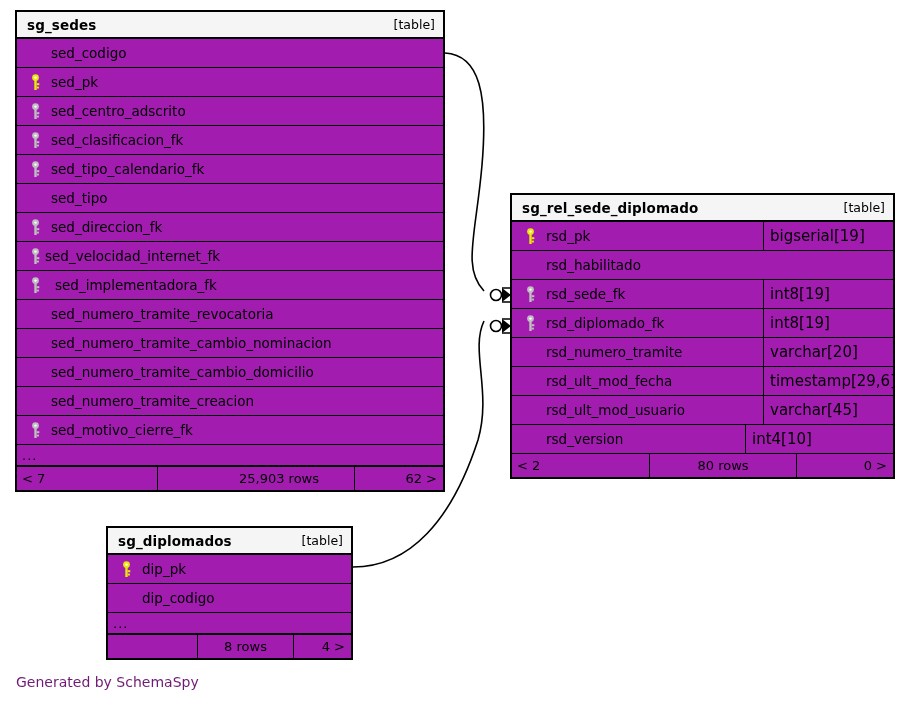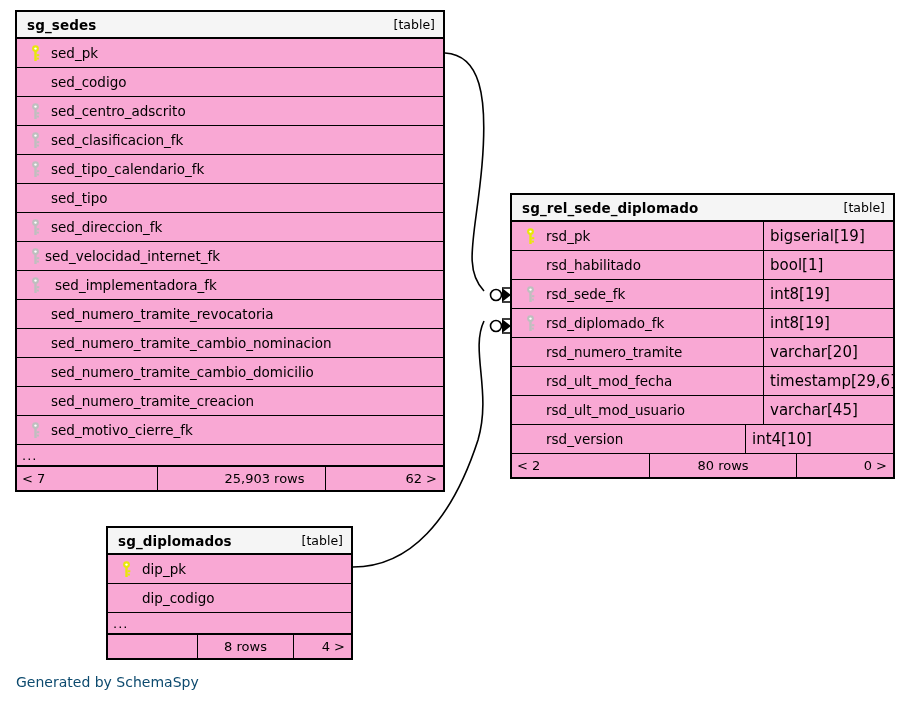--- a/index.html
+++ b/index.html
@@ -12,21 +12,21 @@
     height: 717px;
     position: relative;
     font-family: "DejaVu Sans", "Liberation Sans", sans-serif;
     overflow: hidden;
   }
 
   
   .entity {
     position: absolute;
     border: 2px solid #000000;
-    background: #f9a8d4;
+    background: #a21caf;
     box-sizing: border-box;
     z-index: 3;
   }
   .entity-header {
     background: #f5f5f5;
     border-bottom: 2px solid #000000;
     height: 27px;
     display: flex;
     align-items: center;
     justify-content: space-between;
@@ -124,21 +124,21 @@
     z-index: 1;
     pointer-events: none;
   }
 
   
   .credit {
     position: absolute;
     left: 16px;
     top: 674px;
     font-size: 14px;
-    color: #0c4a6e;
+    color: #701a75;
   }
 </style>
 </head>
 <body>
 
 <svg id="relations" viewBox="0 0 912 717" xmlns="http://www.w3.org/2000/svg">
 
   <path d="M 445,53 C 480,55 488,95 482,165 C 476,235 462,268 484,291" fill="none" stroke="#000000" stroke-width="1.6"></path>
 
   <circle cx="496" cy="295" r="5.5" fill="#ffffff" stroke="#000000" stroke-width="1.6"></circle>
@@ -152,36 +152,36 @@
 </svg>
 
 <div class="entity" id="tbl-sg_sedes" style="left:15px; top:10px; width:430px;">
   <div class="entity-header">
     <span class="entity-title">sg_sedes</span>
     <span class="entity-type">[table]</span>
   </div>
   <div id="cols-sg_sedes">
       <div class="col-row">
         <div class="col-name">
+          <span class="key-slot"></span>
+          <span class="col-label" style="margin-left: 6px;">sed_codigo</span>
+        </div>
+      </div>
+      <div class="col-row">
+        <div class="col-name">
           <span class="key-slot">
             <svg width="9" height="17" viewBox="0 0 9 17">
               <circle cx="4.5" cy="3.6" r="3.4" fill="#e8e80a"></circle>
               <circle cx="4.5" cy="3.6" r="1.2" fill="#ffffff"></circle>
               <rect x="3.3" y="5.6" width="2.4" height="10.4" fill="#e8e80a"></rect>
               <rect x="5.7" y="9.2" width="2.6" height="2.0" fill="#e8e80a"></rect>
               <rect x="5.7" y="12.6" width="2.2" height="1.9" fill="#e8e80a"></rect>
             </svg>
           </span>
           <span class="col-label" style="margin-left: 6px;">sed_pk</span>
-        </div>
-      </div>
-      <div class="col-row">
-        <div class="col-name">
-          <span class="key-slot"></span>
-          <span class="col-label" style="margin-left: 6px;">sed_codigo</span>
         </div>
       </div>
       <div class="col-row">
         <div class="col-name">
           <span class="key-slot">
             <svg width="9" height="17" viewBox="0 0 9 17">
               <circle cx="4.5" cy="3.6" r="3.4" fill="#bfbfbf"></circle>
               <circle cx="4.5" cy="3.6" r="1.2" fill="#ffffff"></circle>
               <rect x="3.3" y="5.6" width="2.4" height="10.4" fill="#bfbfbf"></rect>
               <rect x="5.7" y="9.2" width="2.6" height="2.0" fill="#bfbfbf"></rect>
@@ -302,21 +302,21 @@
               <rect x="5.7" y="12.6" width="2.2" height="1.9" fill="#bfbfbf"></rect>
             </svg>
           </span>
           <span class="col-label" style="margin-left: 6px;">sed_motivo_cierre_fk</span>
         </div>
       </div>
     </div>
   <div class="ellipsis-row">...</div>
   <div class="footer-row">
     <div class="footer-cell footer-left" style="width:118px;">&lt; 7</div>
-    <div class="footer-cell footer-mid" style="width:169px;padding-left:46px;">25,903 rows</div>
+    <div class="footer-cell footer-mid" style="width:198px;padding-left:46px;">25,903 rows</div>
     <div class="footer-cell footer-right" style="flex:1 1 auto;">62 &gt;</div>
   </div>
 </div>
 
 <div class="entity" id="tbl-sg_rel_sede_diplomado" style="left:510px; top:193px; width:385px;">
   <div class="entity-header">
     <span class="entity-title">sg_rel_sede_diplomado</span>
     <span class="entity-type">[table]</span>
   </div>
   <div id="cols-sg_rel_sede_diplomado">
@@ -333,21 +333,20 @@
           </span>
           <span class="col-label" style="margin-left: 6px;">rsd_pk</span>
         </div>
         <div class="col-type" style="width: 130px;">bigserial[19]</div>
       </div>
       <div class="col-row">
         <div class="col-name">
           <span class="key-slot"></span>
           <span class="col-label" style="margin-left: 6px;">rsd_habilitado</span>
         </div>
-        <div class="col-type" style="width: 130px;">bool[1]</div>
       </div>
       <div class="col-row">
         <div class="col-name">
           <span class="key-slot">
             <svg width="9" height="17" viewBox="0 0 9 17">
               <circle cx="4.5" cy="3.6" r="3.4" fill="#bfbfbf"></circle>
               <circle cx="4.5" cy="3.6" r="1.2" fill="#ffffff"></circle>
               <rect x="3.3" y="5.6" width="2.4" height="10.4" fill="#bfbfbf"></rect>
               <rect x="5.7" y="9.2" width="2.6" height="2.0" fill="#bfbfbf"></rect>
               <rect x="5.7" y="12.6" width="2.2" height="1.9" fill="#bfbfbf"></rect>

